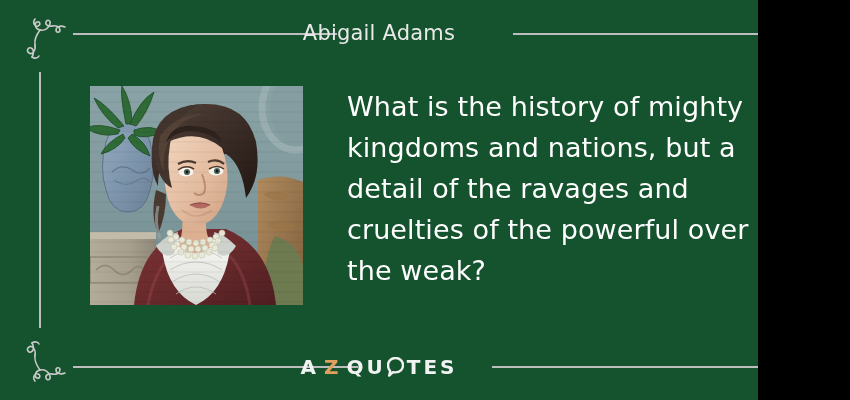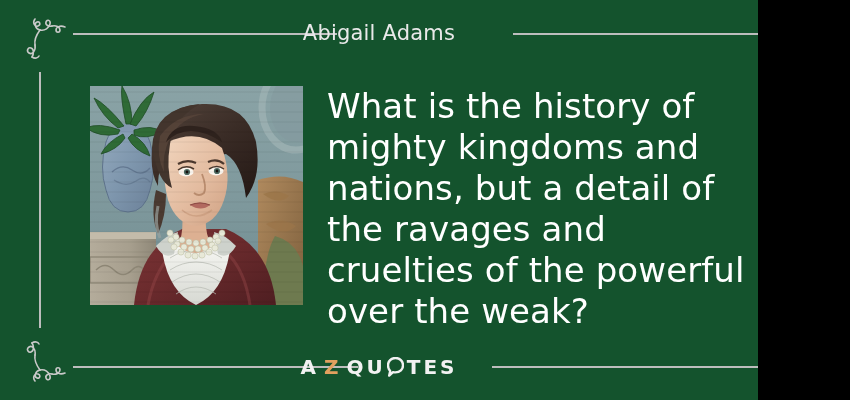--- a/index.html
+++ b/index.html
@@ -72,25 +72,25 @@
     width: 213px;
     height: 219px;
     overflow: hidden;
     background: #6c8a90;
   }
   #portrait-wrap svg { display: block; }
 
   
   #quote-text {
     position: absolute;
-    left: 327px;
+    left: 347px;
     top: 86px;
     width: 420px;
     color: #ffffff;
-    font-size: 34px;
+    font-size: 27px;
     line-height: 41px;
     font-weight: 400;
     letter-spacing: .1px;
   }
 
   
   #logo {
     position: absolute;
     left: 0; right: 0;
     top: 354px;

